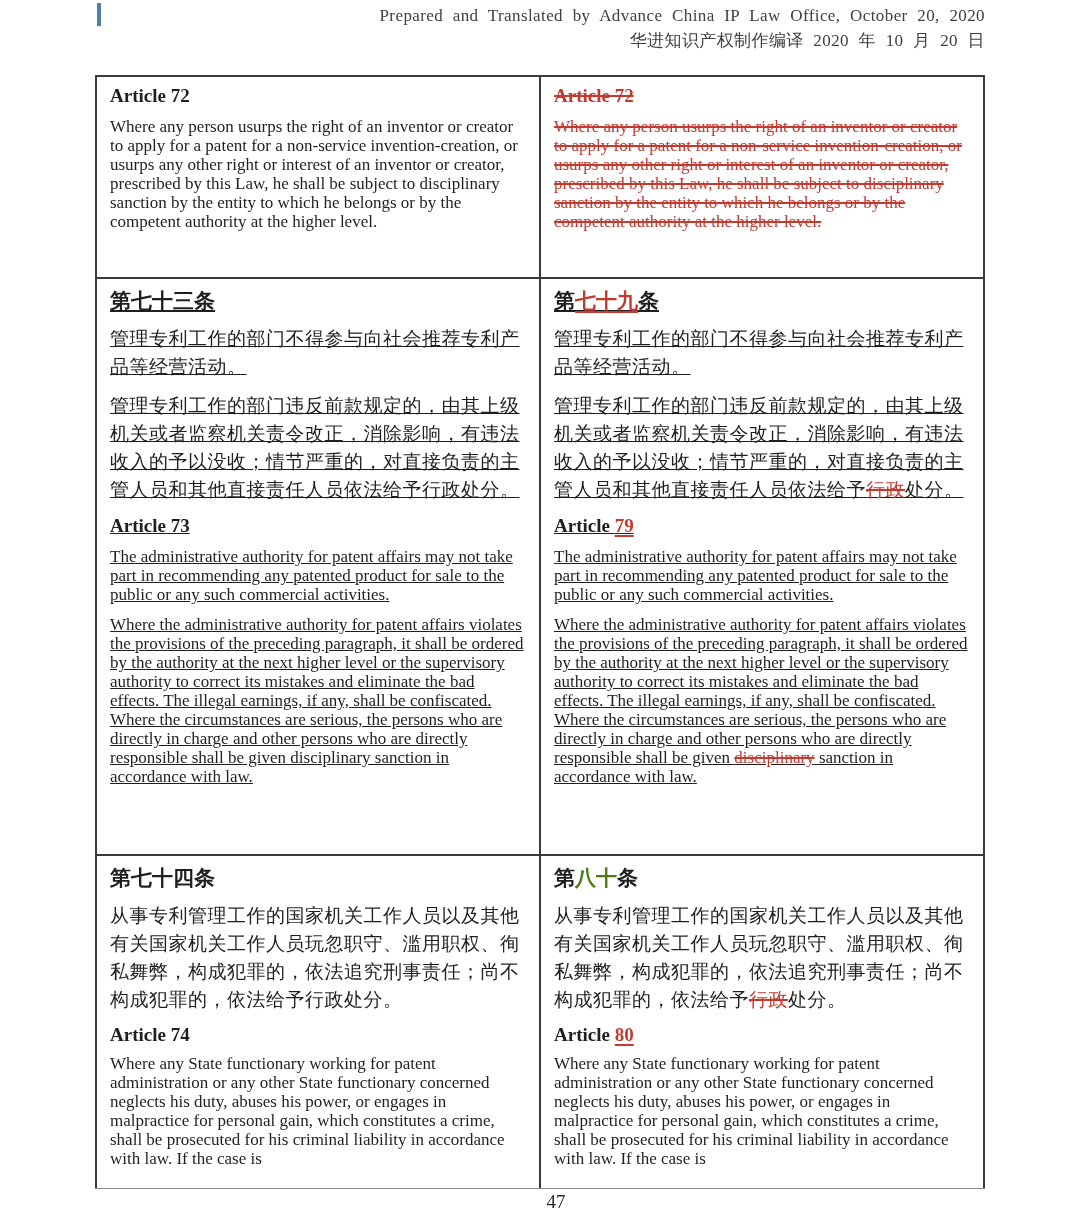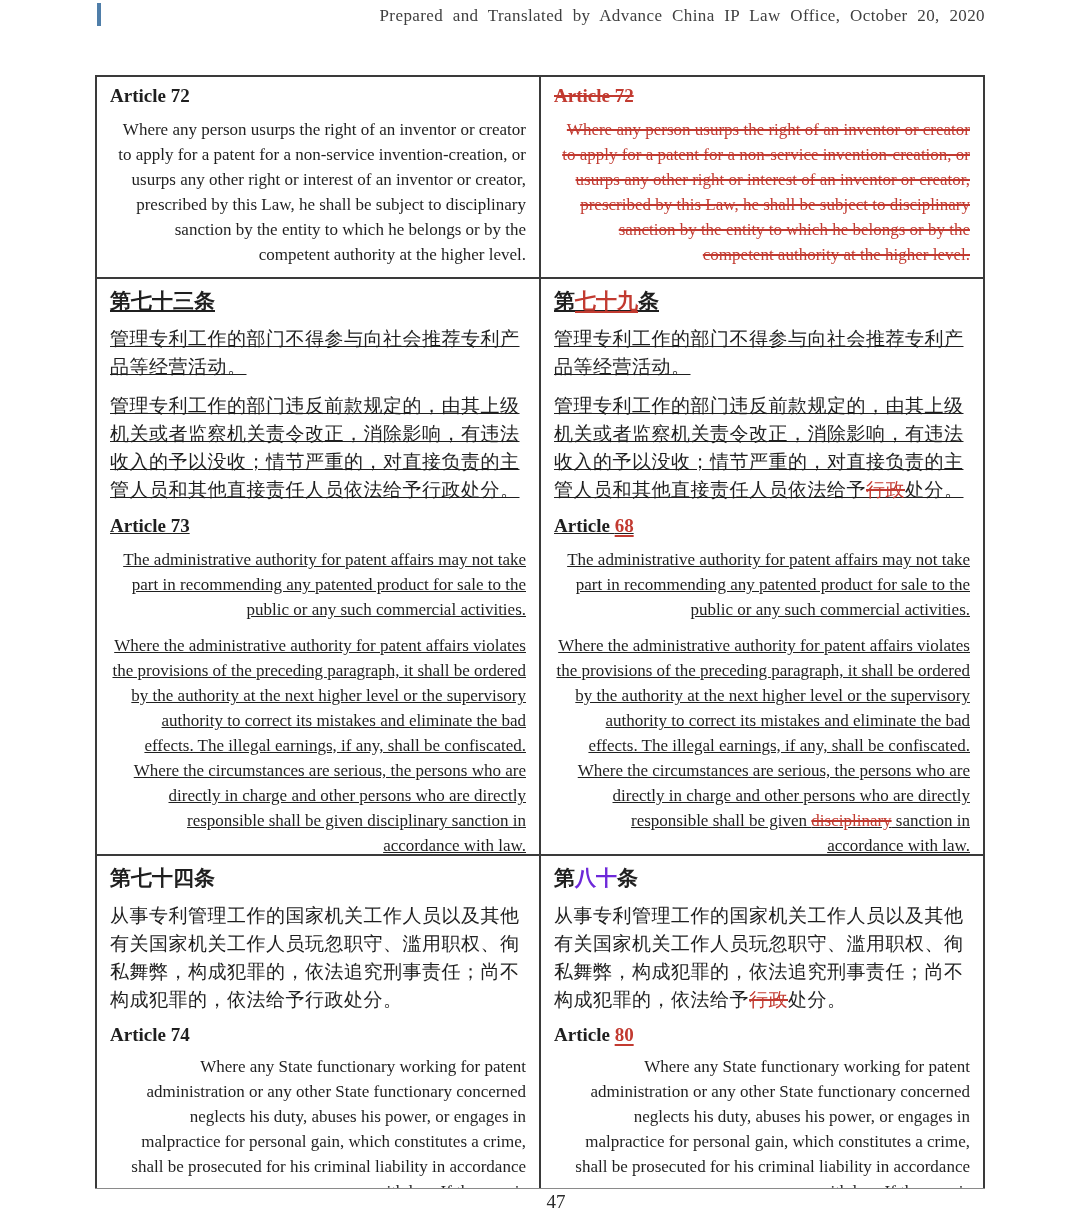--- a/index.html
+++ b/index.html
@@ -49,28 +49,28 @@
     padding: 0;
     width: 50%;
   }
   .cell { overflow: hidden; padding: 8px 13px 0 13px; }
   .cell.r1 { height: 192px; }
   .cell.r2 { height: 567px; text-decoration: underline; }
   .cell.r3 { height: 340px; }
 
   .h-en { font-weight: bold; font-size: 19px; line-height: 22px; margin: 0 0 10px 0; }
   .h-zh { font-weight: bold; font-size: 21px; line-height: 28px; margin: 0 0 10px 0; }
-  p.en { font-size: 17px; line-height: 25px; margin: 0 0 11px 0; text-align: right; }
+  p.en { font-size: 17px; line-height: 19px; margin: 0 0 11px 0; }
   p.zh { font-size: 19px; line-height: 28px; margin: 0 0 11px 0; letter-spacing: 0.5px; }
   .r3 p.en, .r3 p.zh { margin-bottom: 10px; }
   .r3 .h-en { margin-bottom: 8px; }
 
   .del { color: #c23a30; text-decoration: line-through; text-decoration-thickness: 2px; }
   .ins { color: #c23a30; text-decoration: underline; text-decoration-thickness: 2px; text-underline-offset: 3px; }
-  .ins-plain { color: #6d28d9; }
+  .ins-plain { color: #4d7c0f; }
   .del-block, .del-block * { color: #c23a30; }
   .del-block .h-en, .del-block p { text-decoration: line-through; text-decoration-thickness: 2px; }
 
   .footer {
     position: absolute;
     left: 16px; bottom: 6px;
     width: 100%;
     text-align: center;
     font-size: 19px;
     color: #2b2b2b;
@@ -78,20 +78,21 @@
 </style>
 </head>
 <body>
 
 <div class="page">
 
   <div class="change-bar"></div>
 
   <div class="header">
     <div>Prepared and Translated by Advance China IP Law Office, October 20, 2020</div>
+    <div>华进知识产权制作编译 2020 年 10 月 20 日</div>
   </div>
 
   <div class="table-wrap">
     <table class="cmp">
 
       <tbody>
           <tr>
         <td>
           <div class="cell r1">
             <div class="h-en">Article 72</div>
@@ -115,21 +116,21 @@
             <div class="h-en">Article 73</div>
             <p class="en">The administrative authority for patent affairs may not take part in recommending any patented product for sale to the public or any such commercial activities.</p>
             <p class="en">Where the administrative authority for patent affairs violates the provisions of the preceding paragraph, it shall be ordered by the authority at the next higher level or the supervisory authority to correct its mistakes and eliminate the bad effects. The illegal earnings, if any, shall be confiscated. Where the circumstances are serious, the persons who are directly in charge and other persons who are directly responsible shall be given disciplinary sanction in accordance with law.</p>
           </div>
         </td>
         <td>
           <div class="cell r2">
             <div class="h-zh"><span>第</span><span class="ins">七十九</span><span>条</span></div>
             <p class="zh">管理专利工作的部门不得参与向社会推荐专利产品等经营活动。</p>
             <p class="zh"><span>管理专利工作的部门违反前款规定的，由其上级机关或者监察机关责令改正，消除影响，有违法收入的予以没收；情节严重的，对直接负责的主管人员和其他直接责任人员依法给予</span><span class="del">行政</span><span>处分。</span></p>
-            <div class="h-en"><span>Article </span><span class="ins">68</span></div>
+            <div class="h-en"><span>Article </span><span class="ins">79</span></div>
             <p class="en">The administrative authority for patent affairs may not take part in recommending any patented product for sale to the public or any such commercial activities.</p>
             <p class="en"><span>Where the administrative authority for patent affairs violates the provisions of the preceding paragraph, it shall be ordered by the authority at the next higher level or the supervisory authority to correct its mistakes and eliminate the bad effects. The illegal earnings, if any, shall be confiscated. Where the circumstances are serious, the persons who are directly in charge and other persons who are directly responsible shall be given </span><span class="del">disciplinary</span><span> sanction in accordance with law.</span></p>
           </div>
         </td>
       </tr>
 
       <tr>
         <td>
           <div class="cell r3">
             <div class="h-zh">第七十四条</div>

